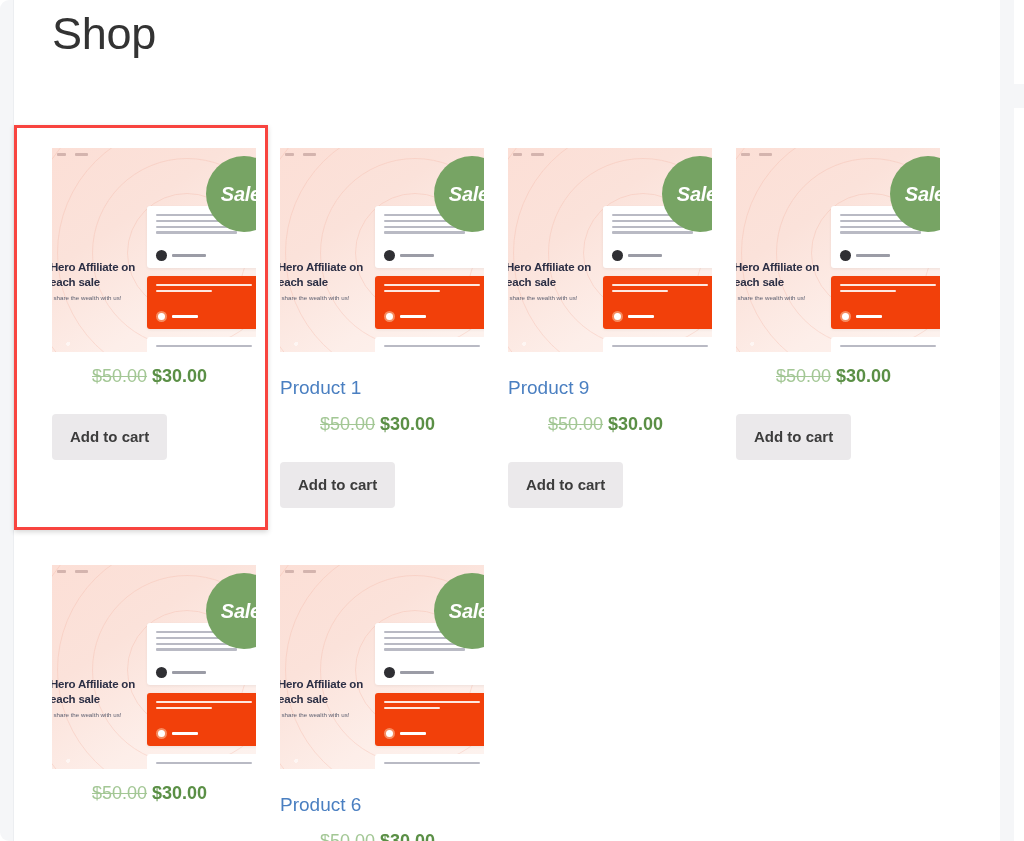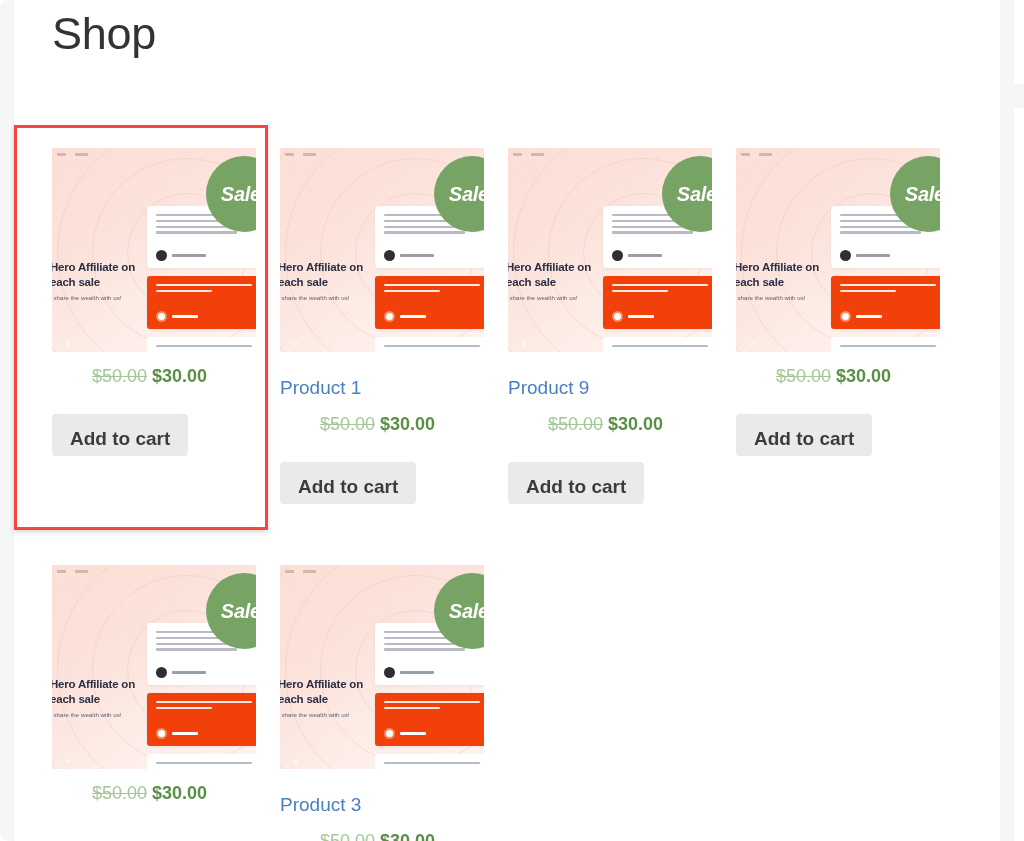--- a/index.html
+++ b/index.html
@@ -307,24 +307,24 @@
     margin-left: 5px;
   }
   .add-to-cart {
     margin-top: 26px;
     display: inline-block;
     background: #ebe9eb;
     color: #3c3c3c;
     border: 0;
     border-radius: 4px;
     font-family: "Liberation Sans", sans-serif;
-    font-size: 19px;
+    font-size: 15px;
     font-weight: 700;
     line-height: 1;
-    padding: 15px 18px 8px;
+    padding: 15px 18px 16px;
     cursor: pointer;
   }
 </style>
 </head>
 <body>
 
 <div class="page">
 
   <div class="gutter-left"></div>
   <div class="gutter-right">
@@ -643,21 +643,21 @@
                 </div>
             </div>
             <div class="tcard white2">
               <div class="tlines">
                   <i class="w100"></i>
                 </div>
             </div>
           </div>
           <div class="sale-badge">Sale!</div>
         </div>
-        <h2 class="product-title">Product 3</h2>
+        <h2 class="product-title">Product 6</h2>
         <div class="price">
           <span class="old">$50.00</span><span class="new">$30.00</span>
         </div>
 
       </div>
 
     </div>
 
   </div>
 </div>

